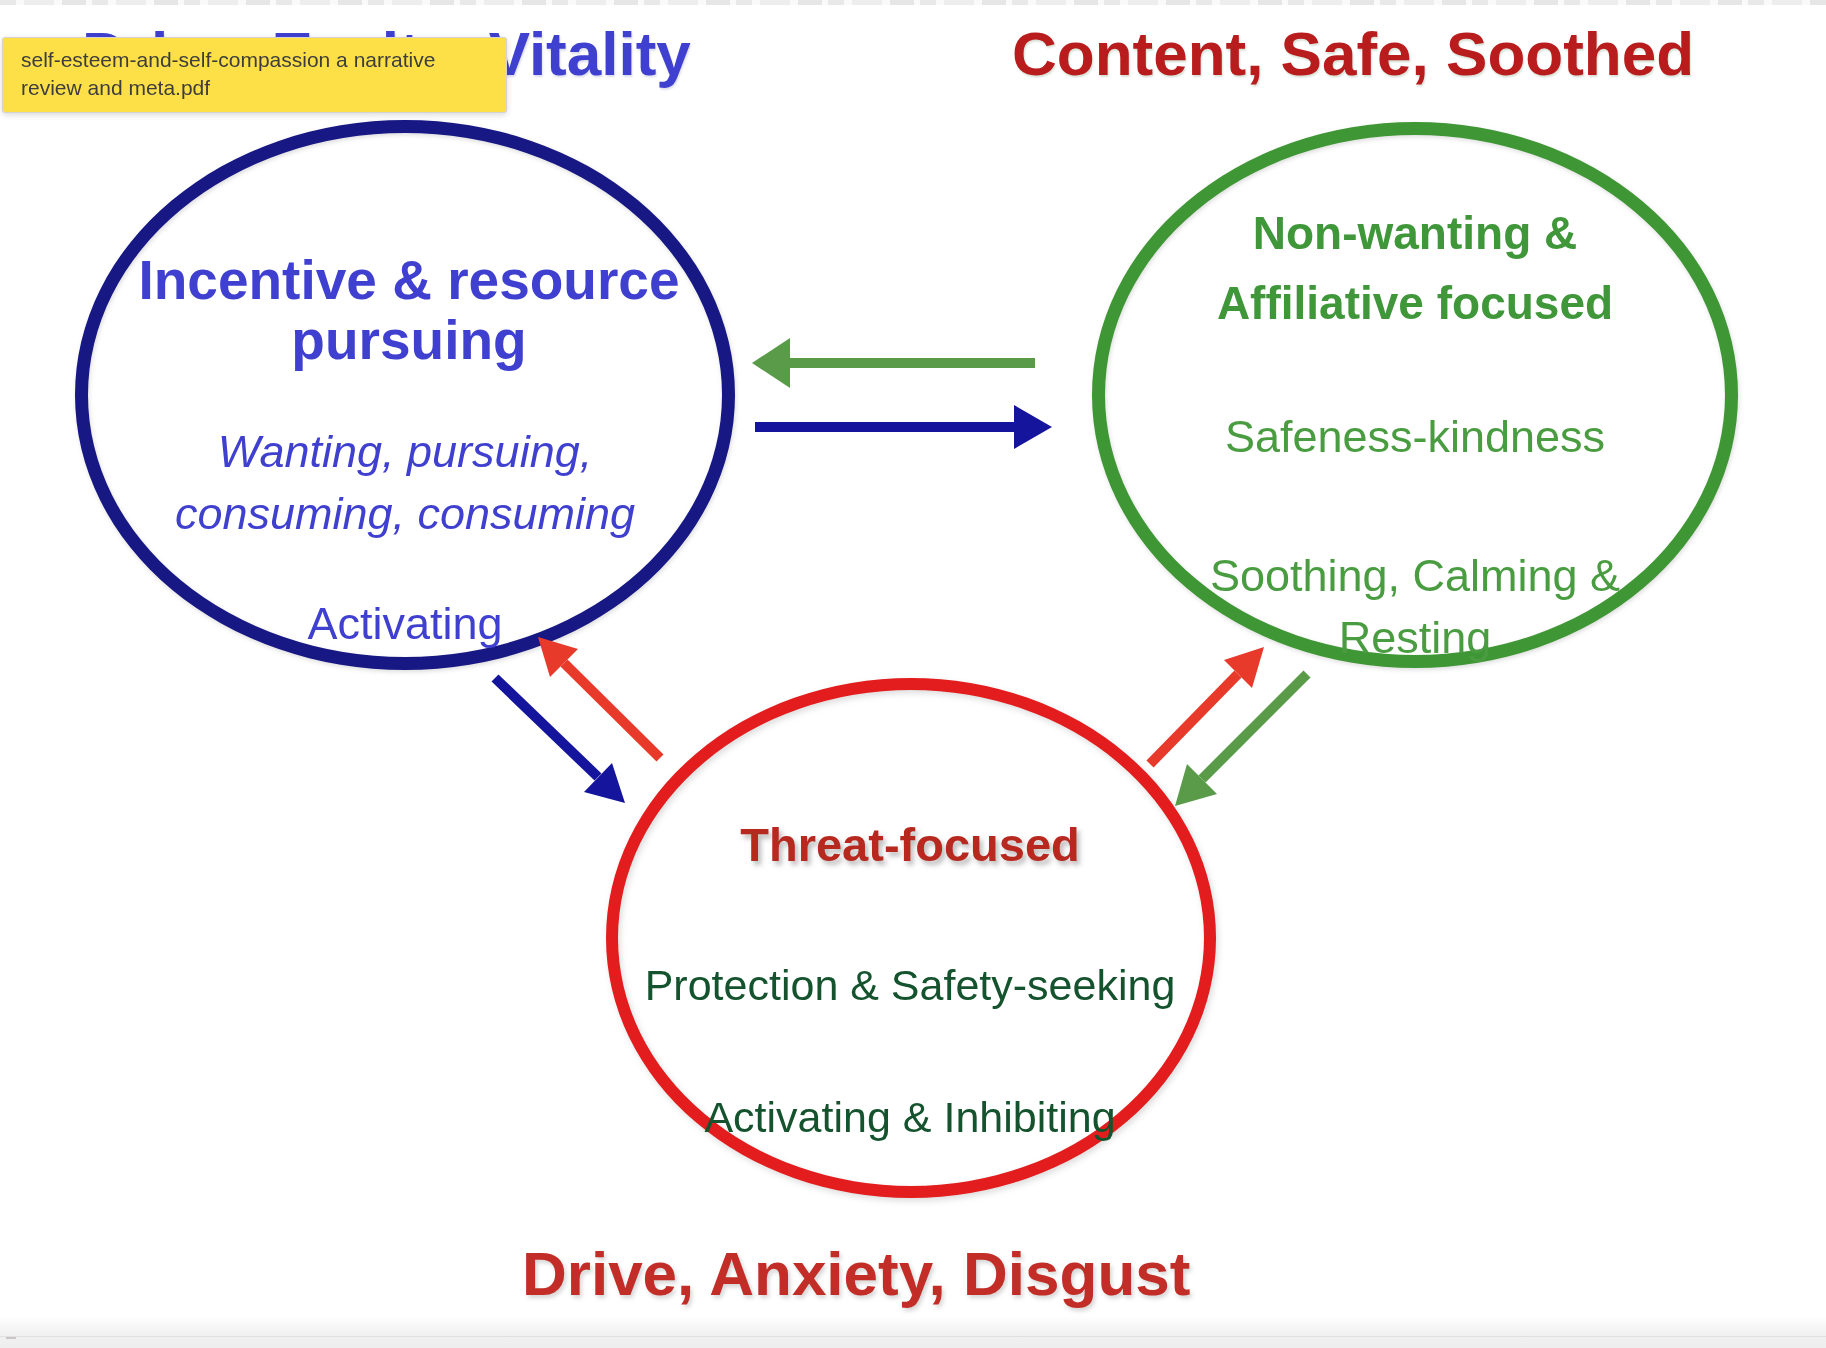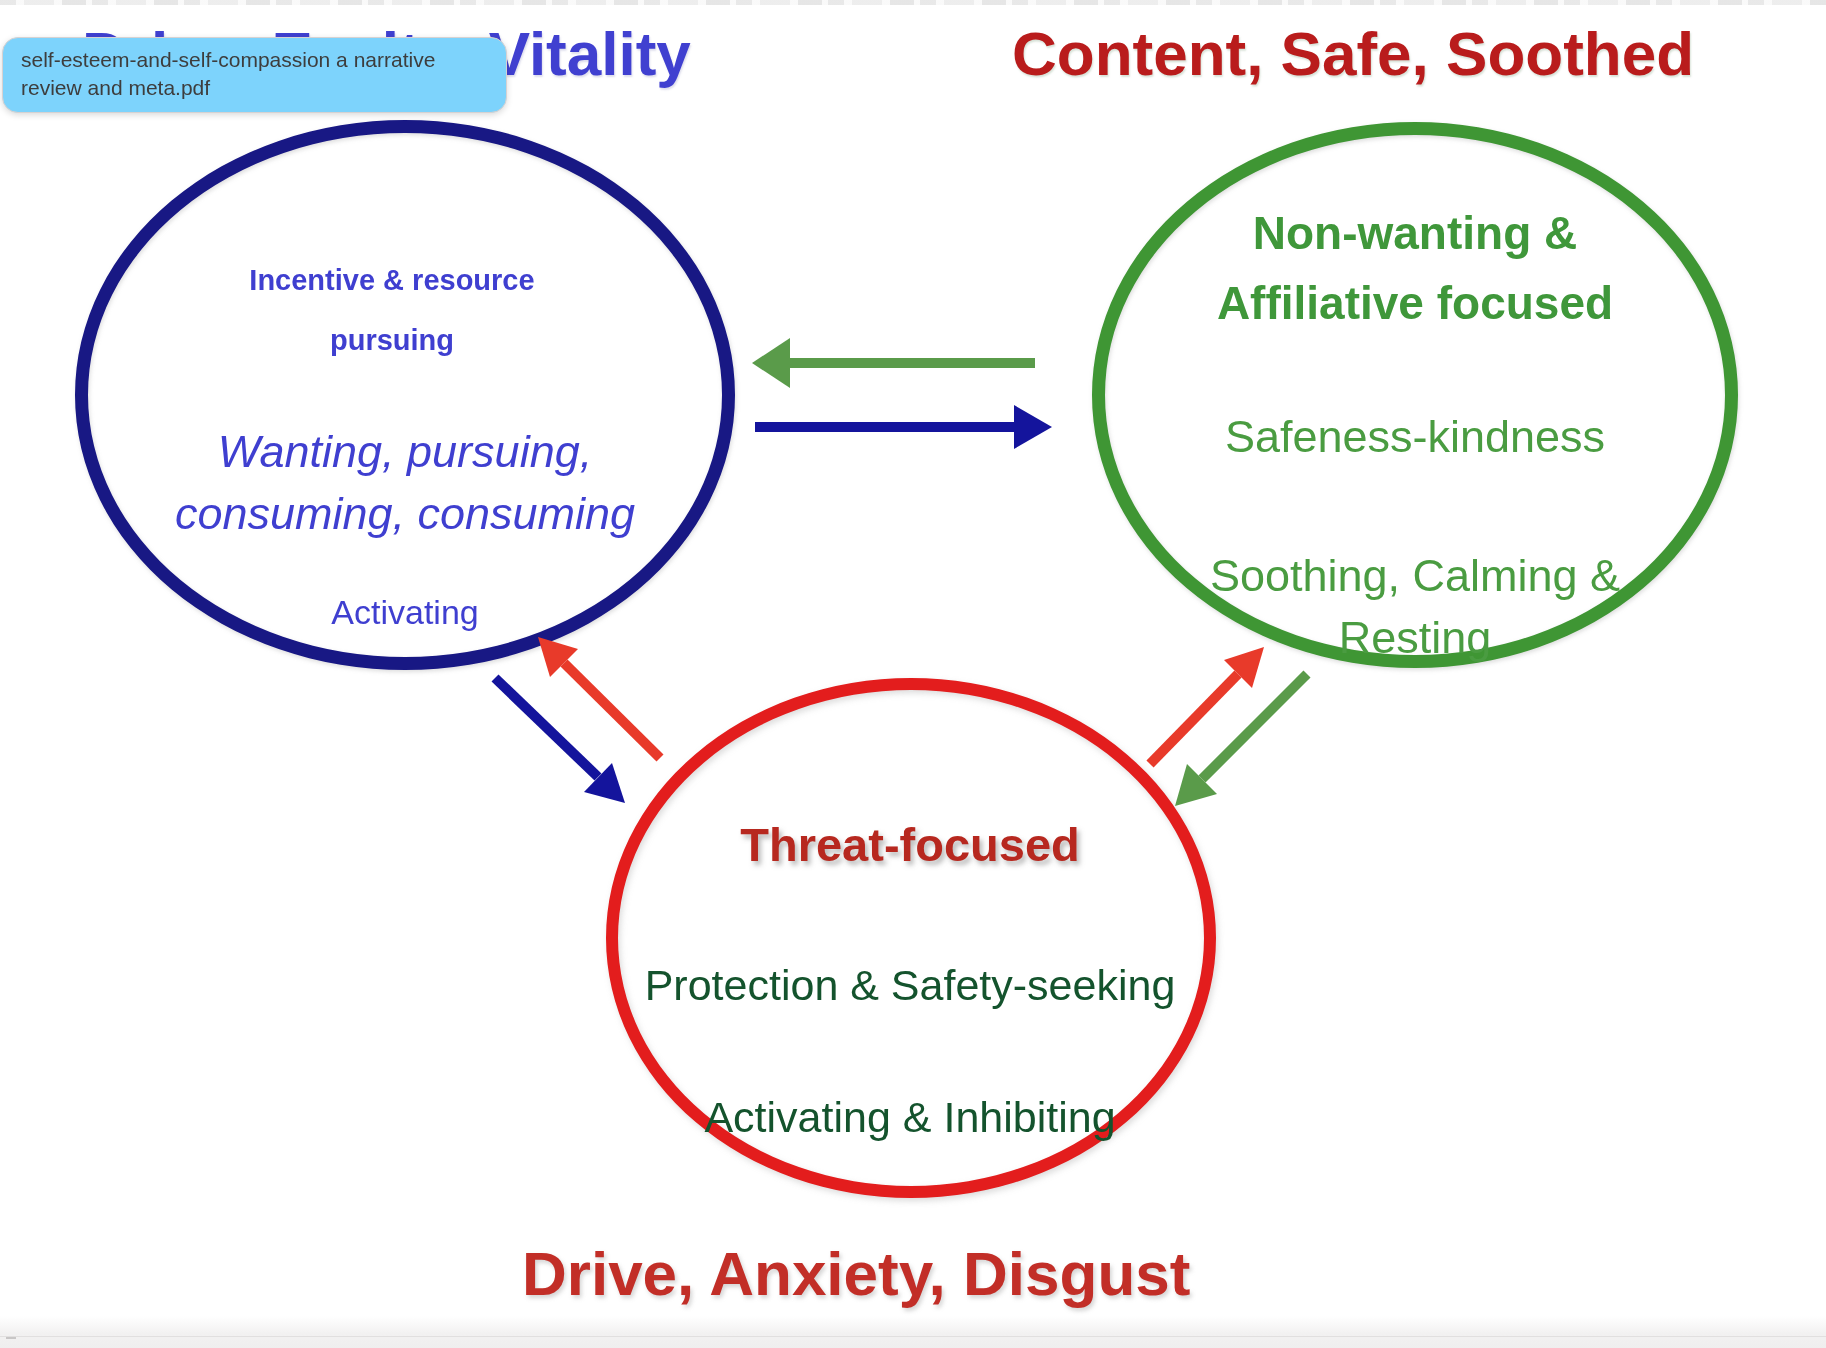--- a/index.html
+++ b/index.html
@@ -24,42 +24,42 @@
   .drive-title{ left:82px; top:20px; color:#4040d0; z-index:1;
     text-shadow:1px 2px 2px rgba(160,160,200,.35); }
   .soothing-title{ left:1012px; top:20px; color:#b91c1c; z-index:2;
     text-shadow:1px 2px 2px rgba(140,170,140,.35); }
   .threat-title{ left:522px; top:1240px; color:#c22e27; z-index:2;
     text-shadow:2px 3px 4px rgba(150,150,150,.4); }
   
   .tooltip{
     position:absolute; left:2px; top:37px; width:505px; box-sizing:border-box;
     padding:8px 16px 10px 18px; z-index:10;
-    background:#7dd3fc; border:1px solid #d6d2d2; border-radius:16px;
+    background:#fde047; border:1px solid #d6d2d2; border-radius:3px;
     box-shadow:0 2px 6px rgba(0,0,0,.15);
     color:#3d3d3d; font-size:21px; line-height:28px;
   }
   
   .circle{ position:absolute; border-radius:50%; z-index:2; background:transparent; }
   .drive-circle{ left:75px; top:120px; width:634px; height:524px;
     border:13px solid #181884; filter:drop-shadow(1px 2px 2px rgba(120,120,120,.25)); }
   .soothing-circle{ left:1092px; top:122px; width:620px; height:520px;
     border:13px solid #3f9634; filter:drop-shadow(1px 2px 2px rgba(120,120,120,.25)); }
   .threat-circle{ left:606px; top:678px; width:586px; height:496px;
     border:12px solid #e31d1d; filter:drop-shadow(2px 3px 3px rgba(140,140,140,.3)); }
   
   .txt{ position:absolute; text-align:center; z-index:4; }
   .ln{ display:block; }
   .drive-txt{ color:#3f3fd0; }
   .soothing-txt{ color:#4a9c41; }
   .threat-txt{ color:#14532d; }
   .hd{ font-weight:bold; }
-  .drive-heading{ left:102px; top:250px; width:580px; font-size:29px; line-height:60px; }
+  .drive-heading{ left:119px; top:250px; width:580px; font-size:55px; line-height:60px; }
   .drive-body1{ left:95px;  top:421px; width:620px; font-size:45px; line-height:62px;font-style:italic; }
-  .drive-body2{ left:95px;  top:583px; width:620px; font-size:34px; line-height:58px; }
+  .drive-body2{ left:95px;  top:595px; width:620px; font-size:45px; line-height:58px; }
   .soothing-heading{ left:1122px; top:198px; width:586px; font-size:46px; line-height:70px; color:#3f973a; }
   .soothing-body1{ left:1102px; top:406px; width:626px; font-size:45px; line-height:62px; }
   .soothing-body2{ left:1102px; top:545px; width:626px; font-size:45px; line-height:62px; }
   .threat-heading{ left:640px; top:817px; width:540px; font-size:47px; line-height:56px;
     color:#b7281f; text-shadow:3px 4px 5px rgba(120,120,120,.5); }
   .threat-body1{ left:610px; top:957px; width:600px; font-size:43px; line-height:56px; }
   .threat-body2{ left:610px; top:1089px; width:600px; font-size:43px; line-height:56px; }
   
   .arrows{ position:absolute; left:0; top:0; z-index:3; pointer-events:none; }
   

